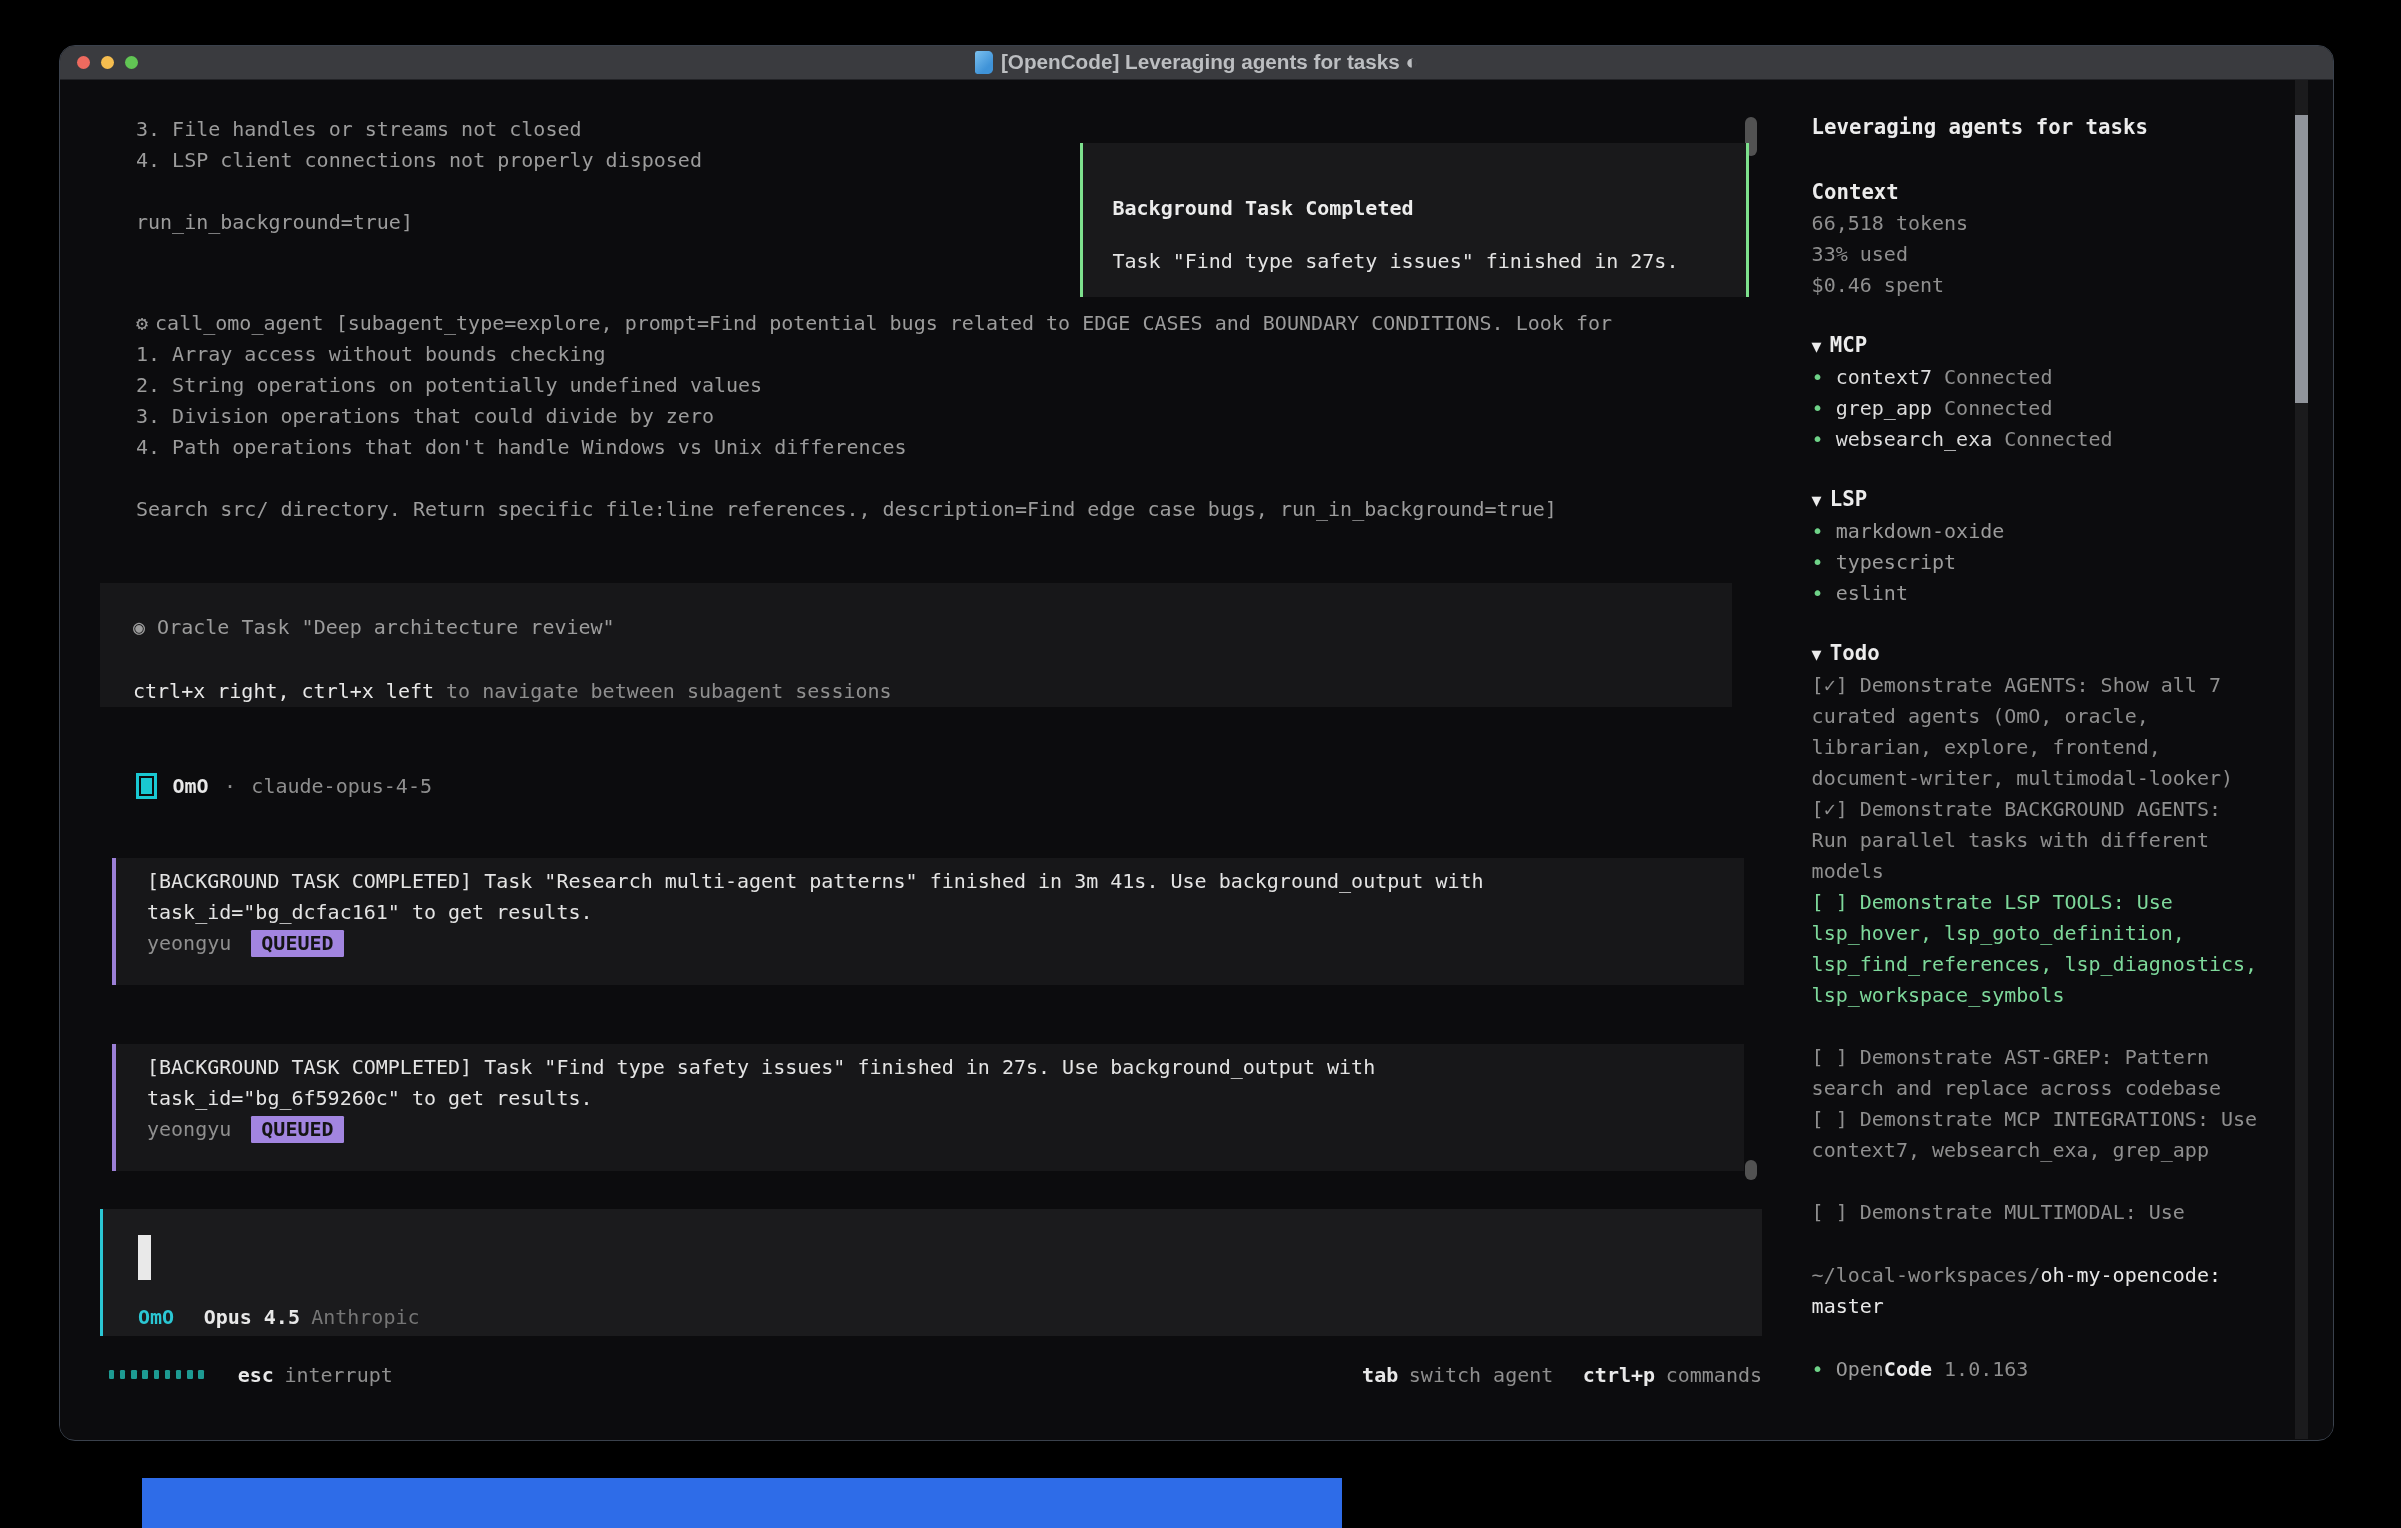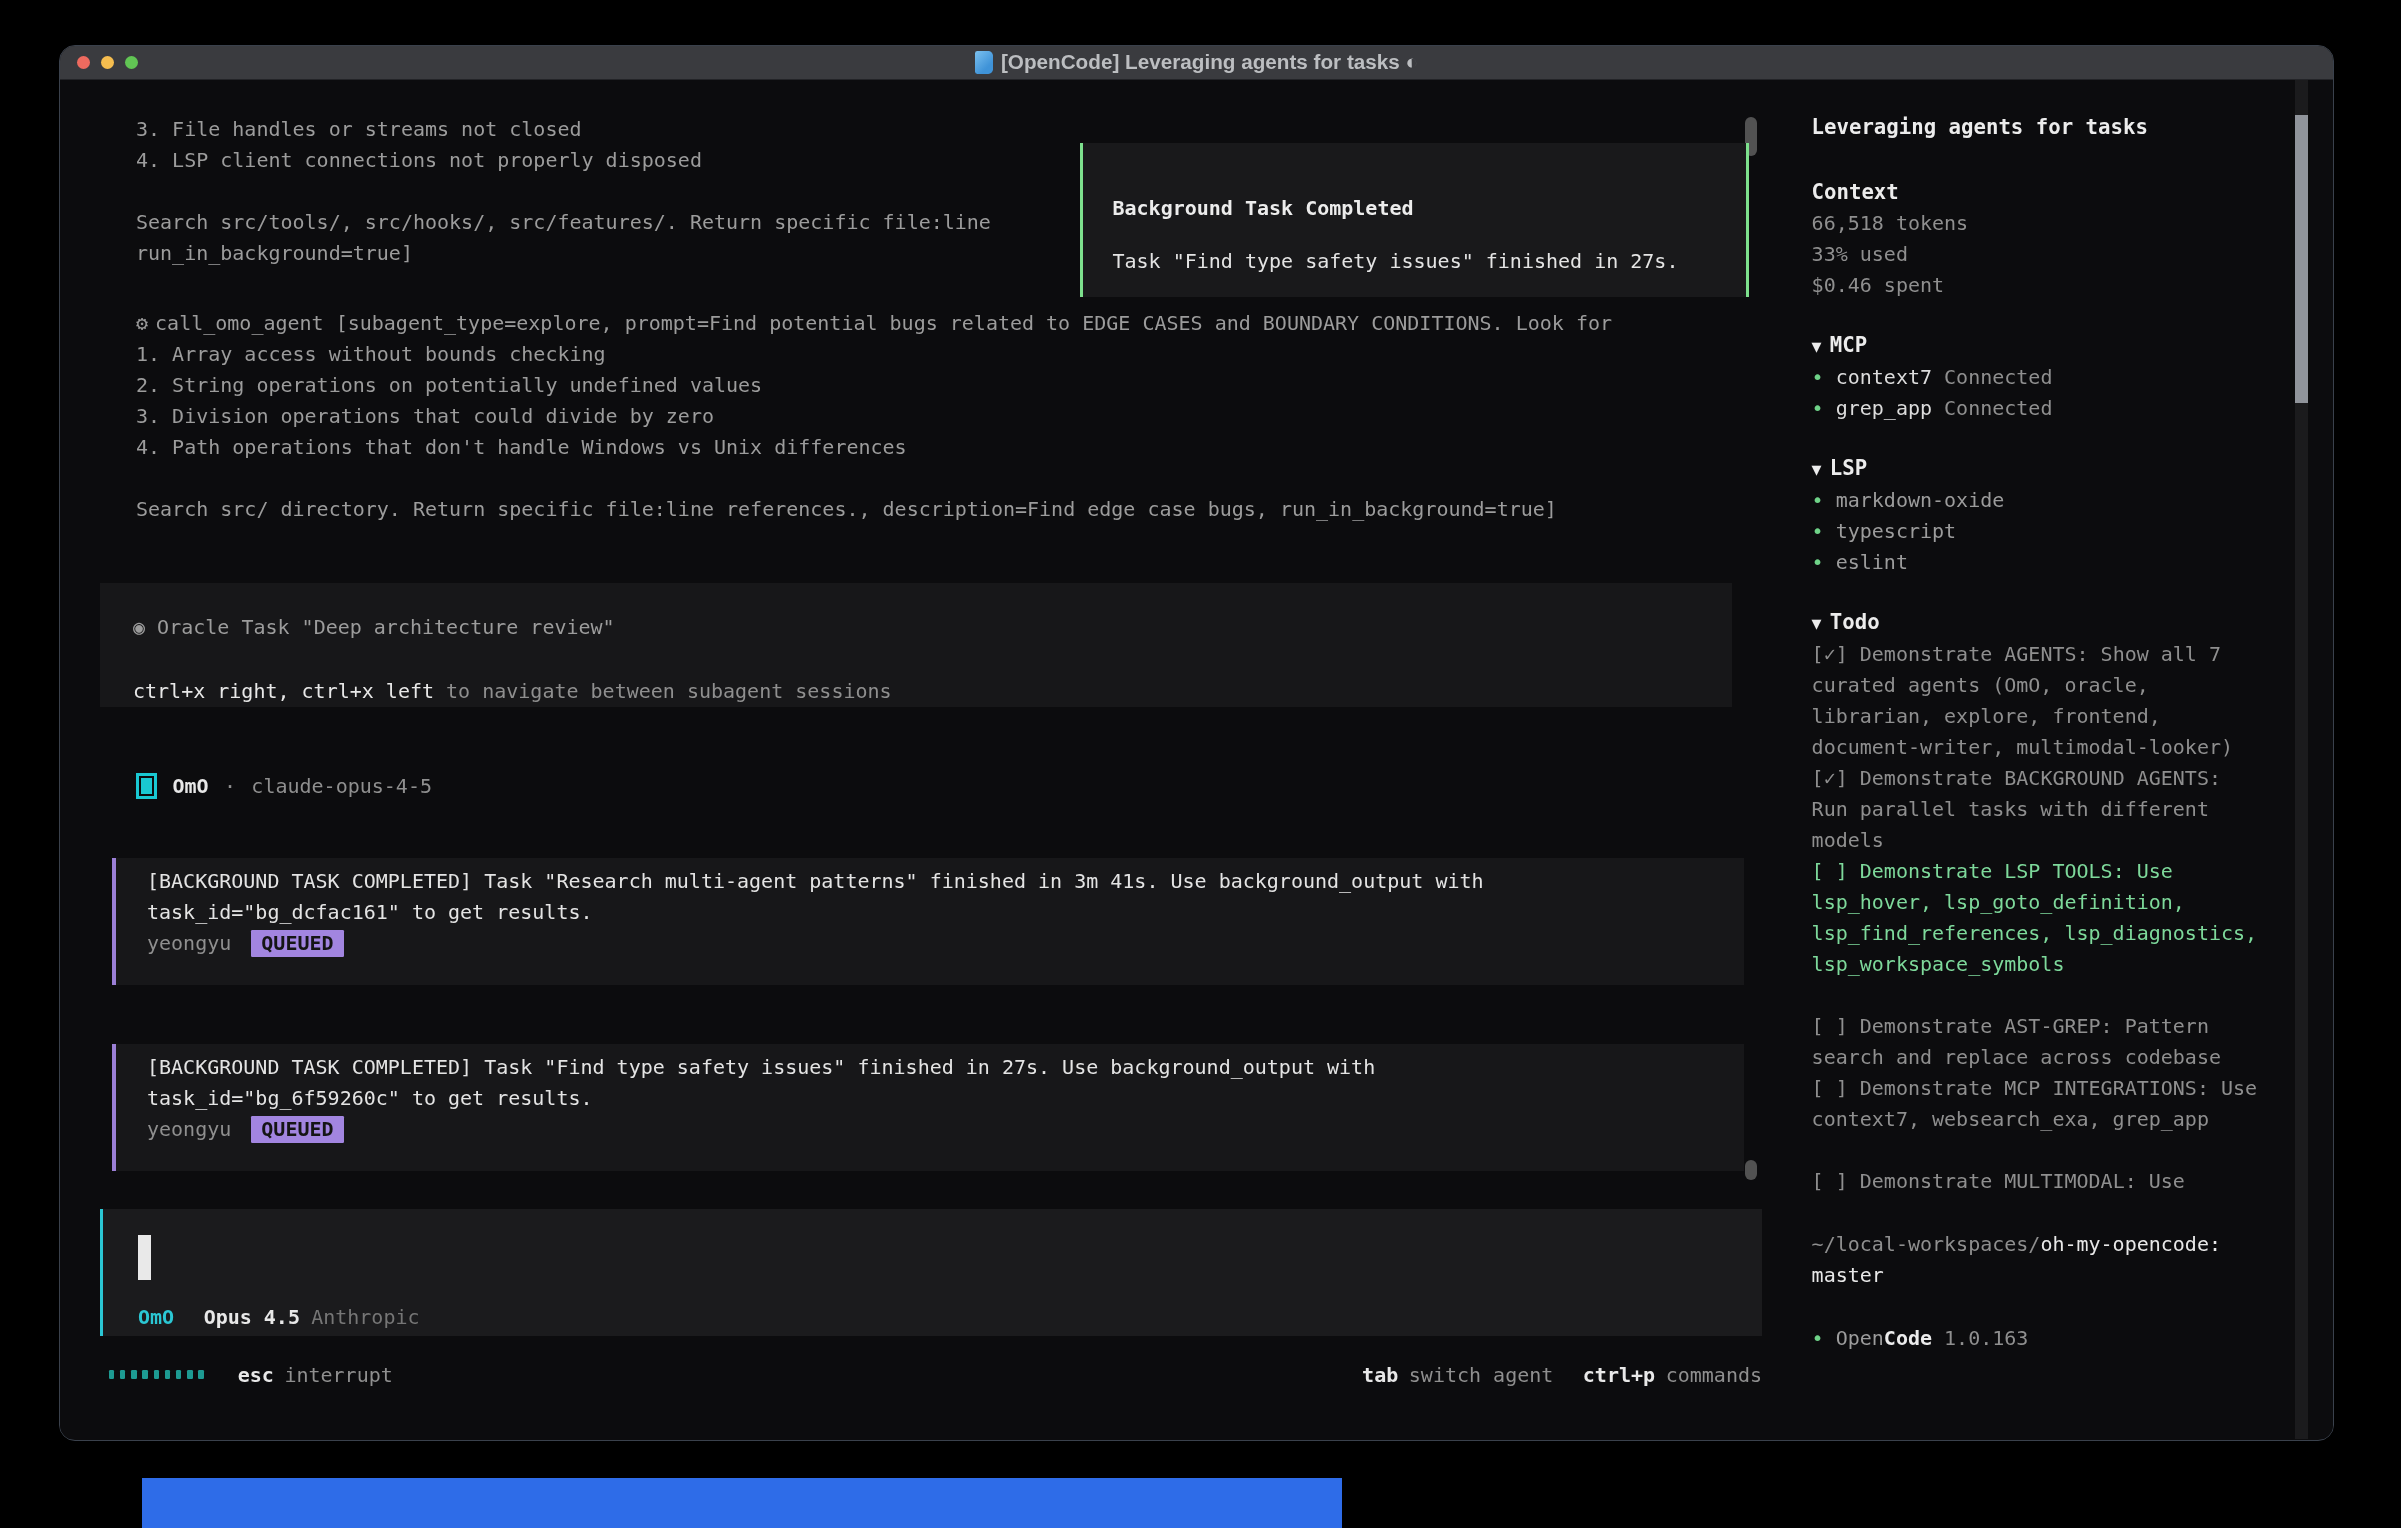--- a/index.html
+++ b/index.html
@@ -113,21 +113,20 @@
 
   <div class="content">
 
     <div class="main-pane">
 
       <div id="scrollback">
 
       <div class="t-line">3. File handles or streams not closed</div>
           <div class="t-line">4. LSP client connections not properly disposed</div>
           <div class="t-line"></div>
-          <div class="t-line">Search src/tools/, src/hooks/, src/features/. Return specific file:line</div>
           <div class="t-line">run_in_background=true]</div>
         </div>
 
       <div class="mthumb" id="mthumb-top"></div>
       <div class="mthumb" id="mthumb-bottom"></div>
 
       <div id="notification">
         <p class="n-title">Background Task Completed</p>
         <p class="n-body">Task "Find type safety issues" finished in 27s.</p>
       </div>
@@ -221,20 +220,21 @@
       <p class="sb-line">66,518 tokens</p>
           <p class="sb-line">33% used</p>
           <p class="sb-line">$0.46 spent</p>
         </div>
 
       <p class="sb-h"><span class="tri">▼</span><span>MCP</span></p>
       <div>
 
       <p class="sb-item"><span class="bullet">•</span> <span class="mcp-name">context7</span> <span class="dim">Connected</span></p>
           <p class="sb-item"><span class="bullet">•</span> <span class="mcp-name">grep_app</span> <span class="dim">Connected</span></p>
+          <p class="sb-item"><span class="bullet">•</span> <span class="mcp-name">websearch_exa</span> <span class="dim">Connected</span></p>
         </div>
 
       <p class="sb-h"><span class="tri">▼</span><span>LSP</span></p>
       <div>
 
       <p class="sb-item"><span class="bullet">•</span> <span class="lsp-name">markdown-oxide</span></p>
           <p class="sb-item"><span class="bullet">•</span> <span class="lsp-name">typescript</span></p>
           <p class="sb-item"><span class="bullet">•</span> <span class="lsp-name">eslint</span></p>
         </div>
 

